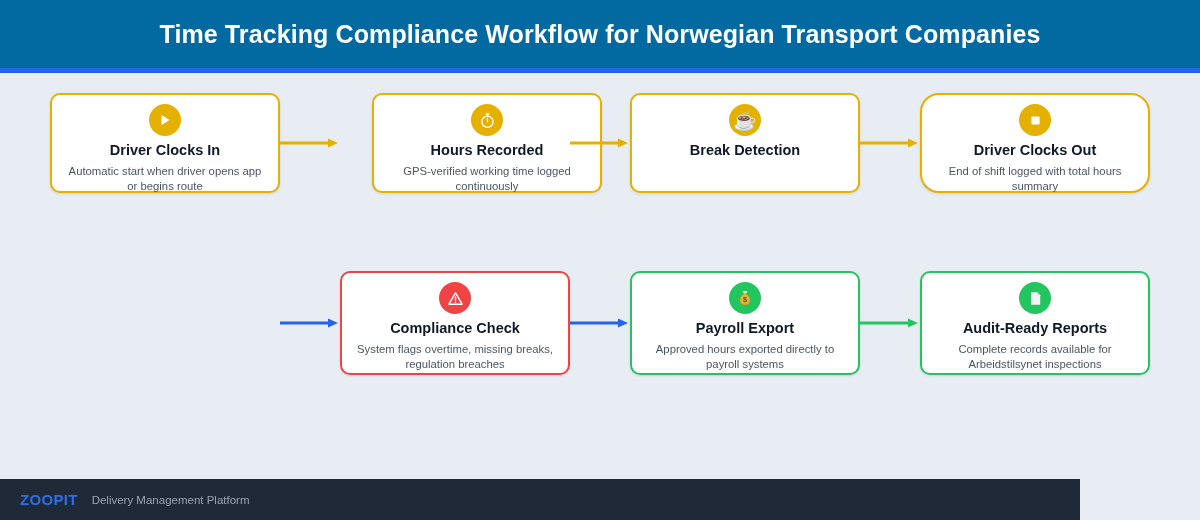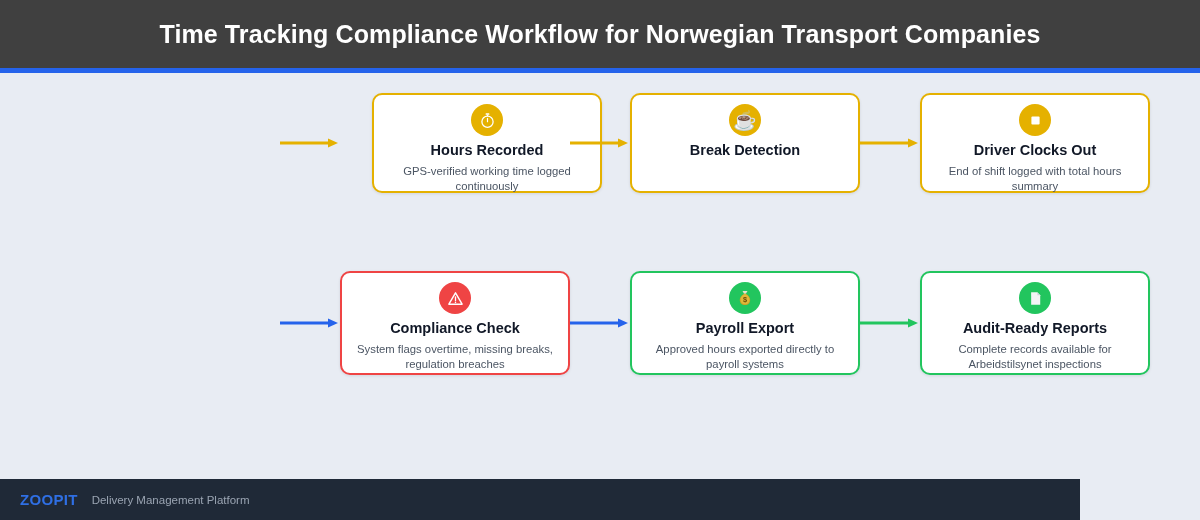--- a/index.html
+++ b/index.html
@@ -11,21 +11,21 @@
     height: 520px;
     background: #e8ecf3;
     font-family: "Liberation Sans", sans-serif;
     overflow: hidden;
     position: relative;
   }
 
   
   .header {
     height: 68px;
-    background: #404040;
+    background: #0369a1;
     display: flex;
     align-items: center;
     justify-content: center;
   }
   .header-title {
     color: #ffffff;
     font-size: 25px;
     font-weight: bold;
     letter-spacing: .1px;
     text-align: center;
@@ -149,20 +149,29 @@
 </head>
 <body>
 
 <div class="header">
   <div class="header-title">Time Tracking Compliance Workflow for Norwegian Transport Companies</div>
 </div>
 <div class="header-accent"></div>
 
 <div class="canvas">
 
+  <div class="card" style="left:50px; top:20px; border-color:#e5b100;">
+    <div class="card-icon" style="background:#e5b100;">
+      <svg width="14" height="14" viewBox="0 0 14 14">
+          <polygon points="3.5,2 11.5,7 3.5,12" fill="#ffffff"></polygon>
+        </svg>
+    </div>
+    <div class="card-title">Driver Clocks In</div>
+    <div class="card-desc">Automatic start when driver opens app or begins route</div>
+  </div>
 
   <div class="card" style="left:340px; top:20px; border-color:#e5b100;margin-left:32px;">
     <div class="card-icon" style="background:#e5b100;">
       <svg width="17" height="17" viewBox="0 0 20 20">
         <circle cx="10" cy="11.5" r="6.6" fill="none" stroke="#ffffff" stroke-width="1.5"></circle>
         <rect x="7.8" y="1.4" width="4.4" height="1.8" rx=".6" fill="#ffffff"></rect>
         <rect x="9.2" y="3" width="1.6" height="2" fill="#ffffff"></rect>
         <line x1="10" y1="11.5" x2="10" y2="7.6" stroke="#ffffff" stroke-width="1.4" stroke-linecap="round"></line>
       </svg>
     </div>
@@ -170,21 +179,21 @@
     <div class="card-desc">GPS-verified working time logged continuously</div>
   </div>
 
   <div class="card" style="left:630px; top:20px; border-color:#e5b100;">
     <div class="card-icon" style="background:#e5b100;">
       <span class="glyph">☕</span>
     </div>
     <div class="card-title">Break Detection</div>
   </div>
 
-  <div class="card" style="left:920px; top:20px; border-color:#e5b100;">
+  <div class="card" style="left:920px; top:20px; border-color:#e5b100;border-radius:19px;">
     <div class="card-icon" style="background:#e5b100;">
       <svg width="13" height="13" viewBox="0 0 13 13">
           <rect x="2.4" y="2.4" width="8.2" height="8.2" rx="1" fill="#ffffff"></rect>
         </svg>
     </div>
     <div class="card-title">Driver Clocks Out</div>
     <div class="card-desc">End of shift logged with total hours summary</div>
   </div>
 
   <svg class="arrow" style="left:280px; top:64px; width:60px;" viewBox="0 0 60 12">

